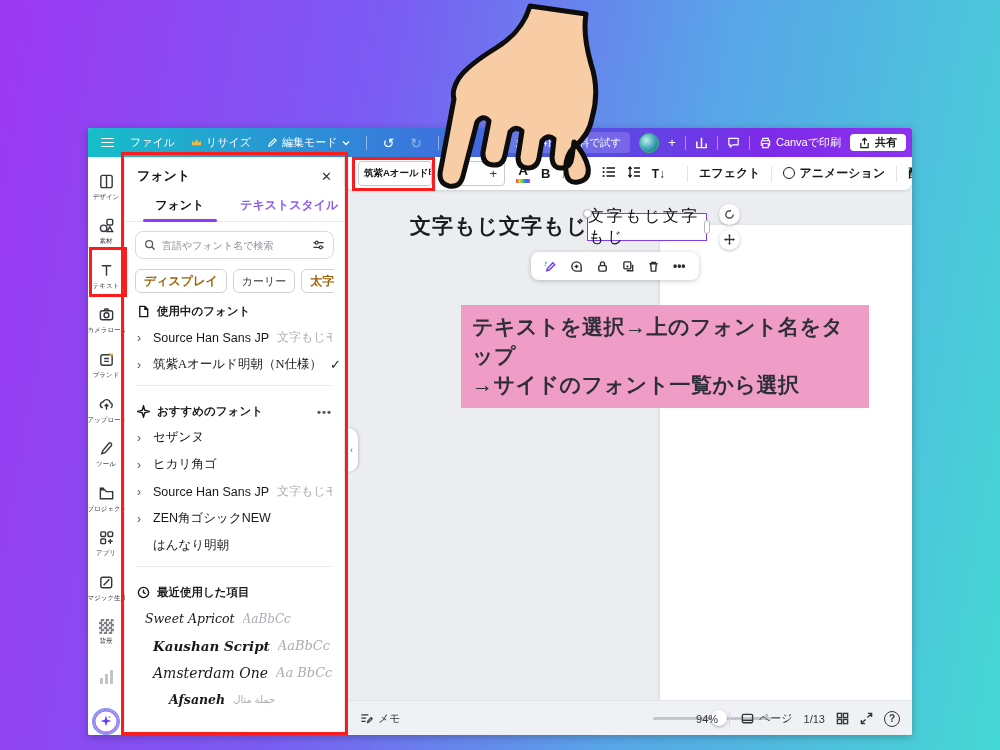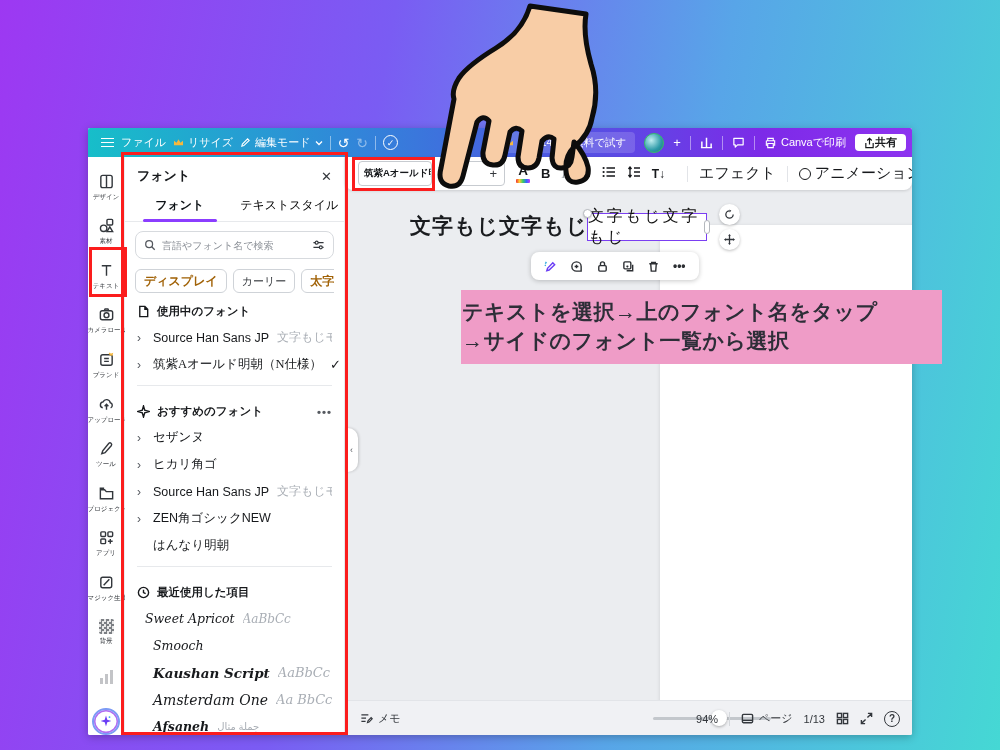--- a/index.html
+++ b/index.html
@@ -13,38 +13,38 @@
     font-weight:700; letter-spacing:4px; }
 
   
   #app { position:absolute; left:88px; top:128px; width:824px; height:607px;
     background:#fff; border-radius:2px; overflow:hidden; box-shadow:0 2px 8px rgba(0,0,0,.25); }
 
   
   .topbar { position:absolute; left:0; top:0; width:824px; height:29px;
     background:linear-gradient(90deg,#17bec9 0%,#2f8ad8 30%,#4b5ae2 55%,#7d2ae8 82%,#8d33f0 100%);
     display:flex; align-items:center; color:#fff; font-size:11px; }
-  .tb-left { display:flex; align-items:center; gap:7px; padding-left:13px;text-align:center; }
+  .tb-left { display:flex; align-items:center; gap:16px; padding-left:13px;text-align:center; }
   .tb-right { position:absolute; right:6px; top:0; height:29px; display:flex; align-items:center; gap:9px; }
   .tb-item { display:flex; align-items:center; gap:4px; cursor:pointer; white-space:nowrap; }
   .hamburger { width:13px; height:9px; border-top:1.5px solid #fff; border-bottom:1.5px solid #fff; position:relative; }
   .hamburger:before { content:""; position:absolute; left:0; top:2.8px; width:13px; height:1.5px; background:#fff; }
   .crown { width:11px; height:9px; display:inline-block; }
   .tb-divider { width:1px; height:14px; background:rgba(255,255,255,.45); }
   .undo-glyph { font-size:14px; }
   .dim { opacity:.45; }
   .cloud-check { width:15px; height:15px; border:1.4px solid #fff; border-radius:50%;
     display:flex; align-items:center; justify-content:center; font-size:9px; }
   .trial-btn { background:rgba(255,255,255,.16); border-radius:4px; height:21px;
     display:flex; align-items:center; gap:5px; padding:0 9px; font-size:10.5px; cursor:pointer; }
   .avatar { width:20px; height:20px; border-radius:50%;
     background:radial-gradient(circle at 35% 35%,#bfeef0,#2d9aa8 60%,#1b6e7c); border:1.5px solid #35c06a; }
   .plus-btn { font-size:13px; }
   .share-btn { background:#fff; color:#17191c; border-radius:4px; height:17px; padding:0 9px;
-    display:flex; align-items:center; font-size:11px; font-weight:700; cursor:pointer; }
+    display:flex; align-items:center; gap:5px; font-size:11px; font-weight:700; cursor:pointer; }
 
   
   .sidebar { position:absolute; left:0; top:29px; width:37px; height:578px; background:#fff;
     border-right:1px solid #ebedef; display:flex; flex-direction:column; align-items:center; padding-top:8px; }
   .side-item { width:37px; height:46px; display:flex; flex-direction:column; align-items:center;
     justify-content:center; gap:3px; cursor:pointer; }
   .side-item svg { width:17px; height:17px; stroke:#33373c; fill:none; stroke-width:1.5; }
   .side-label { font-size:6.5px; color:#33373c; white-space:nowrap; overflow:hidden; max-width:37px; text-align:center; }
   .checker { width:15px; height:15px;
     background:repeating-conic-gradient(#7c7f84 0 25%,#e8e8e8 0 50%) 0 0/5px 5px; border-radius:2px; }
@@ -54,21 +54,21 @@
     border:2px solid #7d9bf5; display:flex; align-items:center; justify-content:center; cursor:pointer;
     box-shadow:0 0 0 1.5px #b06df2 inset; }
 
   
   .panel { position:absolute; left:37px; top:29px; width:220px; height:670px; background:#fff;
     border-right:1px solid #e7e9ec; font-size:12px; color:#17191c; overflow:hidden; }
   .panel-header { display:flex; justify-content:space-between; align-items:center; padding:10px 12px 4px; }
   .panel-title { font-size:13px; font-weight:700; }
   .close-x { font-size:13px; color:#33373c; cursor:pointer; }
   .tabs { display:flex; border-bottom:1px solid #e7e9ec; margin-top:2px; }
-  .tab { flex:1; text-align:center; padding:6px 0 7px; font-size:12px; color:#000000; cursor:pointer; position:relative; }
+  .tab { flex:1; text-align:center; padding:6px 0 7px; font-size:12px; color:#8b5cf6; cursor:pointer; position:relative;font-weight:bold; }
   .tab.active { color:#0d1216; font-weight:700; }
   .tab.active:after { content:""; position:absolute; left:18px; right:18px; bottom:-1px; height:3px;
     background:#8b3dff; border-radius:2px; }
   .searchbox { margin:9px 10px 0; height:28px; border:1px solid #d7dade; border-radius:8px;
     display:flex; align-items:center; gap:6px; padding:0 8px; }
   .searchbox input { border:none; outline:none; flex:1; font-size:10px; color:#33373c; min-width:0;
     font-family:Liberation Sans, sans-serif; }
   .searchbox input::placeholder { color:#8b9097; }
   .pills { display:flex; gap:6px; margin:10px 10px 0; align-items:center; overflow:hidden; }
   .pill { border:1px solid #cfd3d8; border-radius:6px; height:24px; display:flex; align-items:center;
@@ -99,21 +99,21 @@
     font-size:9.5px; font-weight:700; display:flex; align-items:center; padding:0 5px; white-space:nowrap;
     overflow:hidden; cursor:pointer; flex:none; }
   .stepper { border:1px solid #c7cbd0; border-radius:4px; height:25px; width:62px; display:flex;
     align-items:center; justify-content:space-between; padding:0 7px; font-size:13px; color:#33373c; cursor:pointer; flex:none; }
   .tt-ico { font-size:13px; cursor:pointer; color:#17191c; white-space:nowrap; }
   .color-A { font-weight:700; font-size:13.5px; line-height:1; text-align:center; cursor:pointer; }
   .color-A i { display:block; height:3.5px; width:14px; margin-top:1.5px;
     background:linear-gradient(90deg,#e33,#fc3,#3c6,#36f,#c3f); border-radius:1px; }
   .italic-I { font-family:"Liberation Serif",serif; font-style:italic; color:#9aa0a6; }
   .tt-divider { width:1px; height:16px; background:#e2e4e8; flex:none; }
-  .tt-label { font-size:15px; font-weight:400; cursor:pointer; white-space:nowrap; }
+  .tt-label { font-size:12px; font-weight:700; cursor:pointer; white-space:nowrap; }
   .transp { width:13px; height:13px; border-radius:3px;
     background:repeating-conic-gradient(#b9bdc2 0 25%,#f0f0f0 0 50%) 0 0/6px 6px; cursor:pointer; }
   .anim-ring { width:12px; height:12px; border:1.6px solid #17191c; border-radius:50%; display:inline-block;
     vertical-align:-2px; margin-right:4px; }
 
   
   .workspace { position:absolute; left:257px; top:29px; width:567px; height:543px; background:#ebedf0; }
   .page { position:absolute; left:315px; top:68px; width:444px; height:503px; background:#fff;
     box-shadow:0 1px 4px rgba(0,0,0,.12); }
   .canvas-text { position:absolute; left:322px; top:84px; font-size:21px; font-weight:600;
@@ -144,22 +144,22 @@
     background:#fff; box-shadow:0 1px 3px rgba(0,0,0,.3); }
   .sb-right { position:absolute; right:12px; top:0; height:35px; display:flex; align-items:center; gap:11px; }
   .sb-item { display:flex; align-items:center; gap:5px; cursor:pointer; white-space:nowrap; }
   .sb-item svg { width:13px; height:13px; stroke:#33373c; fill:none; stroke-width:1.5; }
   .sb-divider { width:1px; height:14px; background:#d4d7db; }
   .help-circle { width:16px; height:16px; border:1.4px solid #33373c; border-radius:50%; font-size:10px;
     display:flex; align-items:center; justify-content:center; font-weight:700; cursor:pointer; }
 
   
   .red-box { position:absolute; border:3px solid #fb1d1d; z-index:6; pointer-events:none; }
-  .pink-note { position:absolute; left:461px; top:290px; width:481px; background:#ef9cc7; z-index:7;
-    padding:7px 1px 9px; color:#2e2e38; font-size:21px; font-weight:600; line-height:29px; letter-spacing:.5px; }
+  .pink-note { position:absolute; left:461px; top:305px; width:408px; background:#ef9cc7; z-index:7;
+    padding:7px 11px 9px; color:#2e2e38; font-size:21px; font-weight:600; line-height:29px; letter-spacing:.5px; }
   #hand { position:absolute; left:420px; top:0px; width:200px; height:200px; z-index:9; pointer-events:none; }
 </style>
 </head>
 <body>
 
 <div id="screen">
 
 
   <div id="app">
 
@@ -401,31 +401,28 @@
             <circle cx="7" cy="7" r="5.5"></circle>
             <path d="M7 4 V7 L9.3 8.3"></path>
           </svg>
         <span>最近使用した項目</span>
       </div>
       <div class="font-row" style="padding-left:20px">
         <span class="fname script">Sweet Apricot</span>
         <span class="fsample script">AaBbCc</span>
       </div>
       <div class="font-row" style="padding-left:28px">
-        <span class="fname script">Smooch</span>
-      </div>
-      <div class="font-row" style="padding-left:28px">
         <span class="fname script" style="font-weight:700;font-size:13.5px">Kaushan Script</span>
         <span class="fsample script" style="font-size:13px">AaBbCc</span>
       </div>
       <div class="font-row" style="padding-left:28px">
         <span class="fname script" style="font-size:14px">Amsterdam One</span>
         <span class="fsample script" style="font-size:13px">Aa BbCc</span>
       </div>
-      <div class="font-row" style="padding-left:28px">
+      <div class="font-row" style="padding-left:44px">
         <span class="fname script" style="font-weight:700">Afsaneh</span>
         <span class="fsample" style="font-size:10px">جملة مثال</span>
       </div>
 
     </div>
 
     <div class="workspace">
       <div class="page"></div>
     </div>
 

